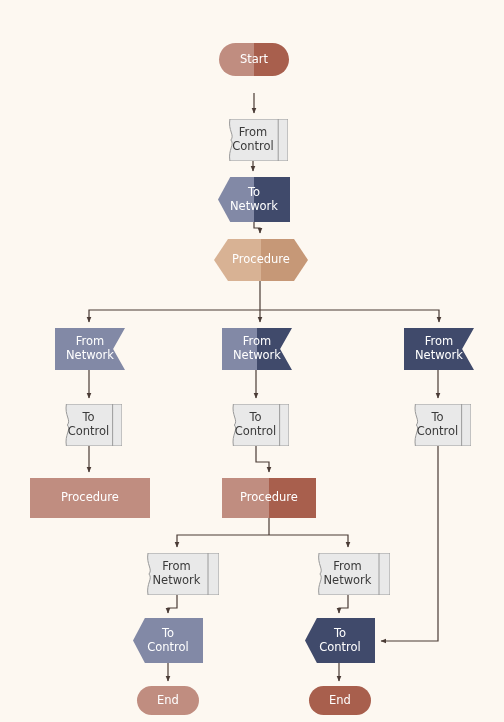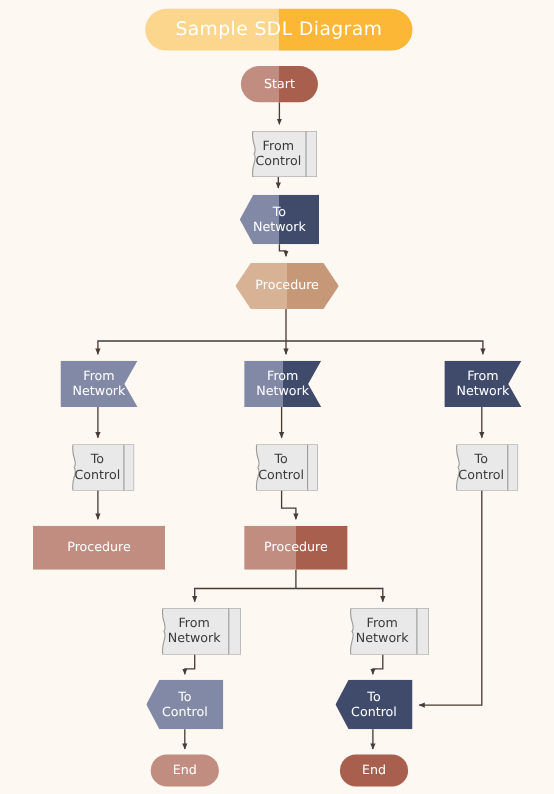--- a/index.html
+++ b/index.html
@@ -100,26 +100,23 @@
         <path d="M269,518 L269,535" stroke="#4a3b35" stroke-width="1.2" fill="none"></path>
         <path d="M269,535 L177,535 L177,547" stroke="#4a3b35" stroke-width="1.2" fill="none" marker-end="url(#arrowhead)"></path>
         <path d="M269,535 L348,535 L348,547" stroke="#4a3b35" stroke-width="1.2" fill="none" marker-end="url(#arrowhead)"></path>
         <path d="M177,595 L177,608 L168,608 L168,613" stroke="#4a3b35" stroke-width="1.2" fill="none" marker-end="url(#arrowhead)"></path>
         <path d="M348,595 L348,608 L339,608 L339,613" stroke="#4a3b35" stroke-width="1.2" fill="none" marker-end="url(#arrowhead)"></path>
         <path d="M168,663 L168,681" stroke="#4a3b35" stroke-width="1.2" fill="none" marker-end="url(#arrowhead)"></path>
         <path d="M339,663 L339,681" stroke="#4a3b35" stroke-width="1.2" fill="none" marker-end="url(#arrowhead)"></path>
       </g>
   </svg>
 
-  <div id="title-pill">
-    <span id="title-text">Sample SDL Diagram</span>
-  </div>
 
   <div id="node-layer">
-      <div class="node light-text" style="left: 219px; top: 60px; width: 70px; height: 33px; border-radius: 16.5px; background: linear-gradient(to right, rgb(192, 141, 128) 0%, rgb(192, 141, 128) 50%, rgb(168, 95, 77) 50%, rgb(168, 95, 77) 100%);">
+      <div class="node light-text" style="left: 219px; top: 43px; width: 70px; height: 33px; border-radius: 16.5px; background: linear-gradient(to right, rgb(192, 141, 128) 0%, rgb(192, 141, 128) 50%, rgb(168, 95, 77) 50%, rgb(168, 95, 77) 100%);">
         <span class="lbl">Start</span>
       </div>
       <div class="node dark-text" style="left: 218px; top: 119px; width: 70px; height: 42px;">
         <svg viewBox="0 0 70 42" preserveAspectRatio="none">
           <path d="M11.9,0 L70,0 L70,42 L11.9,42 C9.9,30.24 16.9,26.04 12.9,21 C16.9,15.96 9.9,11.760000000000002 11.9,0 Z" fill="#e9e9e9" stroke="#9a9a9a" stroke-width="1"></path>
           <path d="M60.2,0 L60.2,42" stroke="#9a9a9a" stroke-width="1" fill="none"></path>
         </svg>
         <span class="lbl">From<br>Control</span>
       </div>
       <div class="node light-text" style="left: 218px; top: 177px; width: 72px; height: 45px;">

